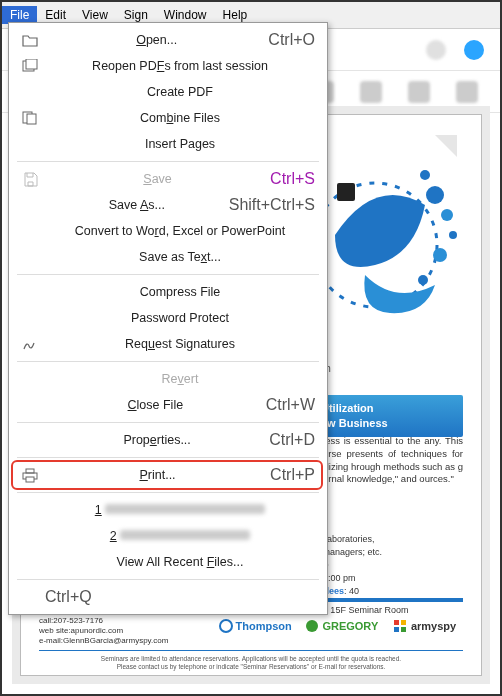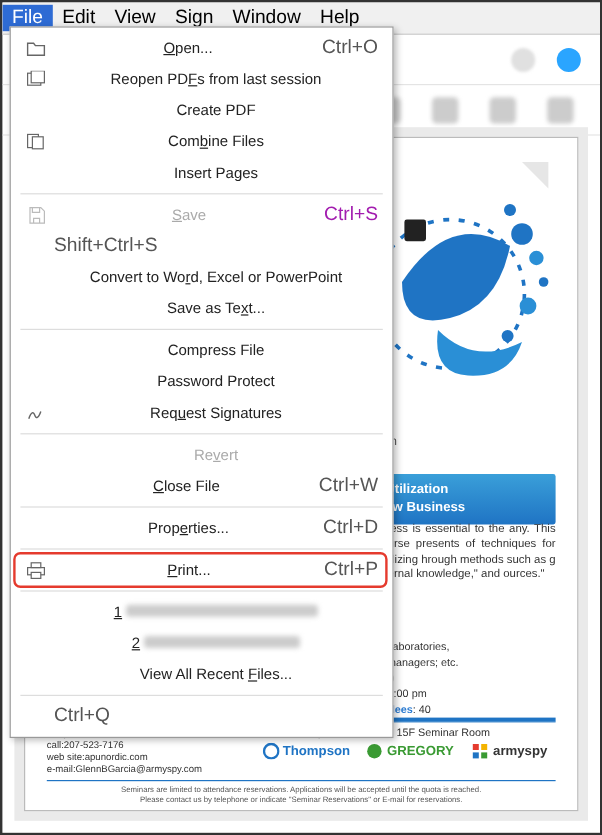--- a/index.html
+++ b/index.html
@@ -1,17 +1,17 @@
 <!DOCTYPE html>
 <html><head>
 <meta charset="utf-8">
 <style>
 * { margin: 0; padding: 0; box-sizing: border-box; font-family: "Segoe UI", Tahoma, sans-serif; }
 body { width: 502px; height: 696px; background: #fff; overflow: hidden; position: relative; border: 2px solid #333; }
-.menubar { height: 27px; background: #f0f0f0; display: flex; align-items: center; font-size: 16px; border-bottom: 1px solid #ccc; }
+.menubar { height: 27px; background: #f0f0f0; display: flex; align-items: center; font-size: 12px; border-bottom: 1px solid #ccc; }
 .menubar-item { padding: 2px 8px; cursor: pointer; }
 .menubar-item.active { background: #2e6bd4; color: #fff; }
 .dropdown { position: absolute; top: 20px; left: 6px; width: 320px; background: #fff; border: 1px solid #999; box-shadow: 2px 2px 6px rgba(0,0,0,0.3); z-index: 100; padding: 4px 0; text-align: center; }
 .menu-item { display: flex; align-items: center; height: 26px; font-size: 12.5px; color: #222; padding: 0 12px 0 6px; cursor: pointer; }
 .menu-item.disabled { color: #aaa; }
 .menu-item .icon-slot { width: 30px; display: flex; justify-content: center; color: #666; }
 .menu-item .label { flex: 1; }
 .menu-item .shortcut { color: #555; font-size: 16px; }
 .menu-item.disabled .shortcut { color: #a21caf; }
 .menu-sep { height: 1px; background: #ddd; margin: 4px 8px; }
@@ -105,20 +105,21 @@
     <span class="icon-slot">
         <svg width="15" height="15" viewBox="0 0 15 15">
           <path d="M2 1h9l3 3v10H2z M4 1v4h6V1 M5 10h5v4H5z" fill="none" stroke="#bbb"></path>
         </svg>
       </span>
     <span class="label"><span class="u">S</span>ave</span>
     <span class="shortcut">Ctrl+S</span>
   </div>
   <div class="menu-item">
       <span class="icon-slot"></span>
+      <span class="label">Save <span class="u">A</span>s...</span>
       <span class="shortcut">Shift+Ctrl+S</span>
     </div>
   <div class="menu-item">
       <span class="icon-slot"></span>
       <span class="label">Convert to Wo<span class="u">r</span>d, Excel or PowerPoint</span>
     </div>
   <div class="menu-item">
       <span class="icon-slot"></span>
       <span class="label">Save as Te<span class="u">x</span>t...</span>
     </div>

